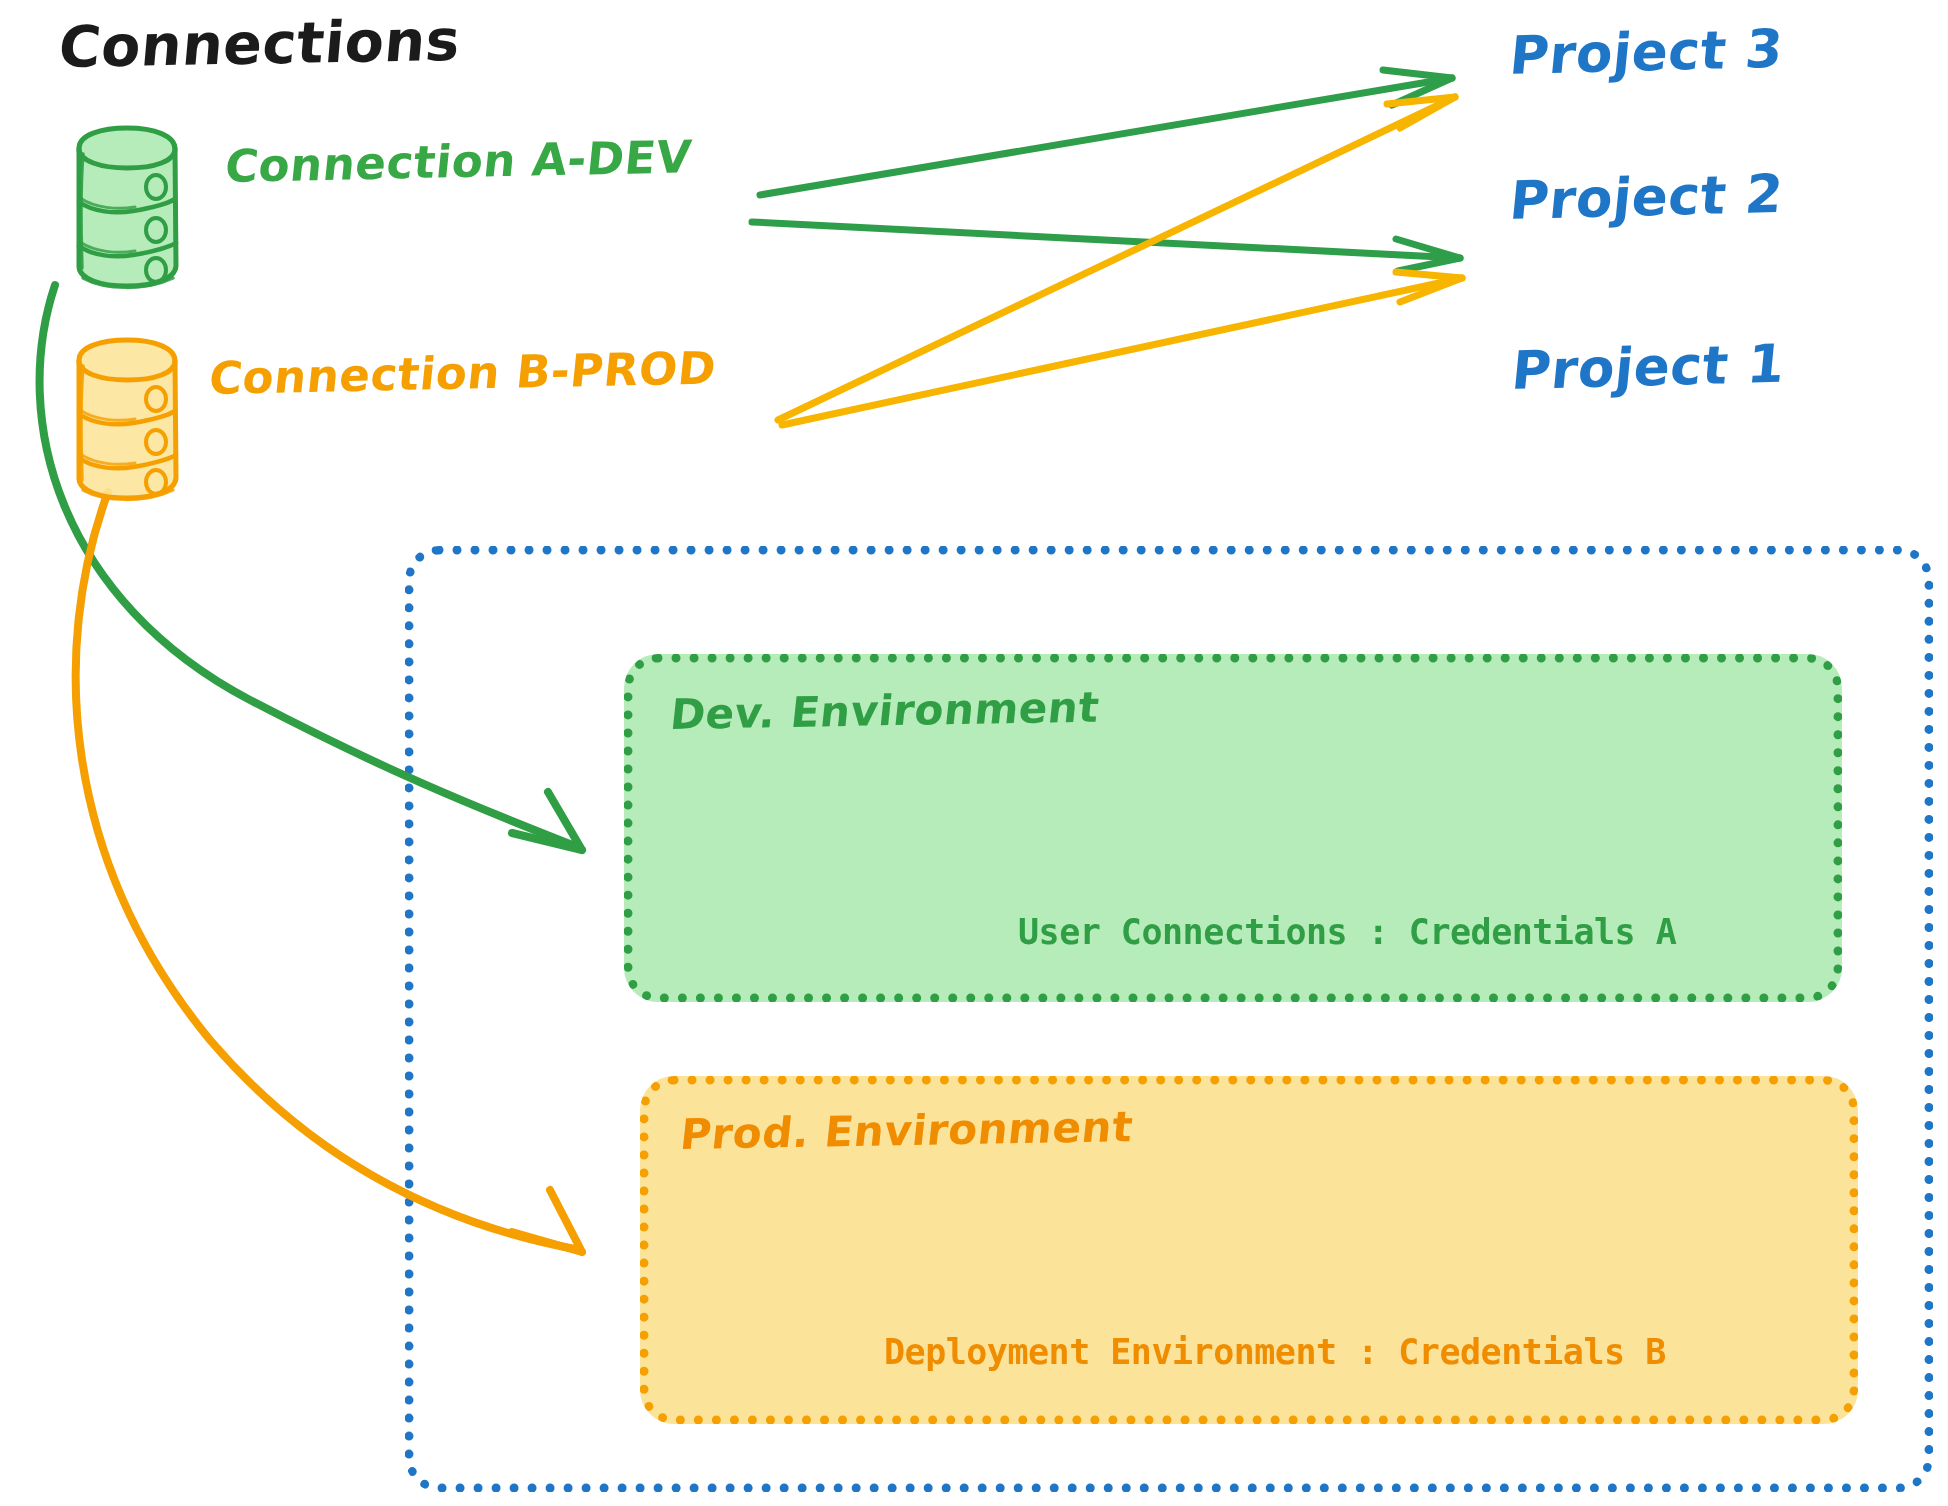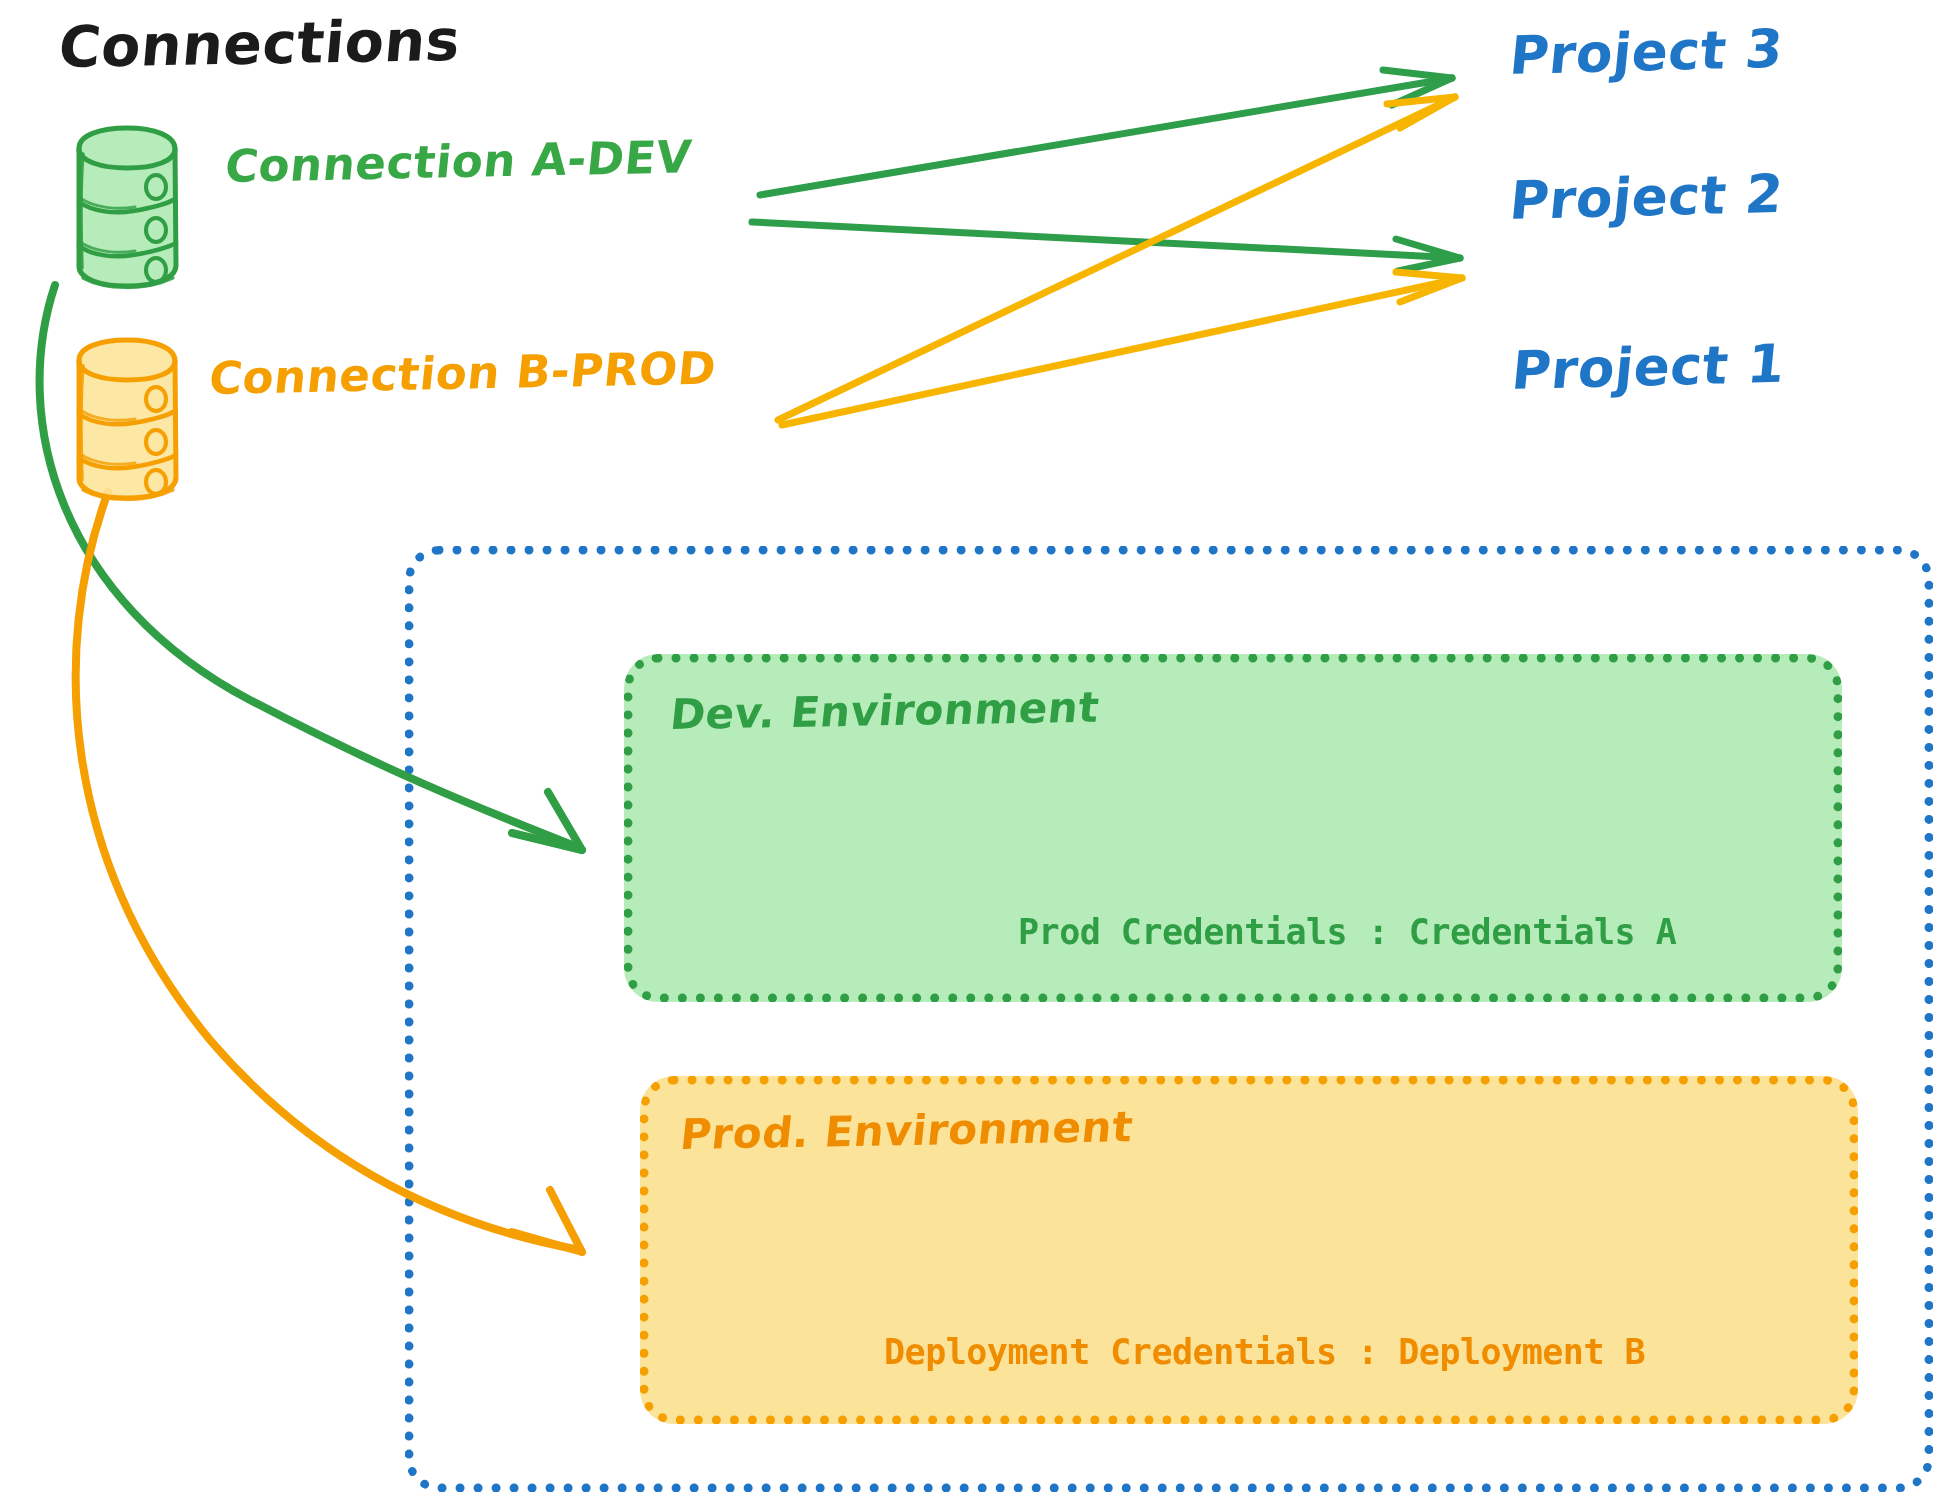--- a/index.html
+++ b/index.html
@@ -65,25 +65,25 @@
 <body>
 
 <div id="stage">
 
   <div class="hand" id="title">Connections</div>
 
   <div class="dotbox" id="project1-box"></div>
 
   <div class="dotbox" id="dev-box"></div>
   <div class="hand env-title" id="dev-title">Dev. Environment</div>
-  <div class="mono cred" id="dev-cred">Prod Credentials : Credentials A</div>
+  <div class="mono cred" id="dev-cred">User Connections : Credentials A</div>
 
   <div class="dotbox" id="prod-box"></div>
   <div class="hand env-title" id="prod-title">Prod. Environment</div>
-  <div class="mono cred" id="prod-cred">Deployment Credentials : Deployment B</div>
+  <div class="mono cred" id="prod-cred">Deployment Environment : Credentials B</div>
 
   <svg class="layer bottom" viewBox="0 0 1948 1506">
 
     <g>
       <path d="M760 195 L1452 78" stroke="#2e9e4a" stroke-width="7" fill="none" stroke-linecap="round"></path>
       <path d="M1452 78 L1383 70 M1452 78 L1392 105" stroke="#2e9e4a" stroke-width="7" fill="none" stroke-linecap="round"></path>
     </g>
 
     <g>
       <path d="M752 222 L1460 258" stroke="#2e9e4a" stroke-width="7" fill="none" stroke-linecap="round"></path>

